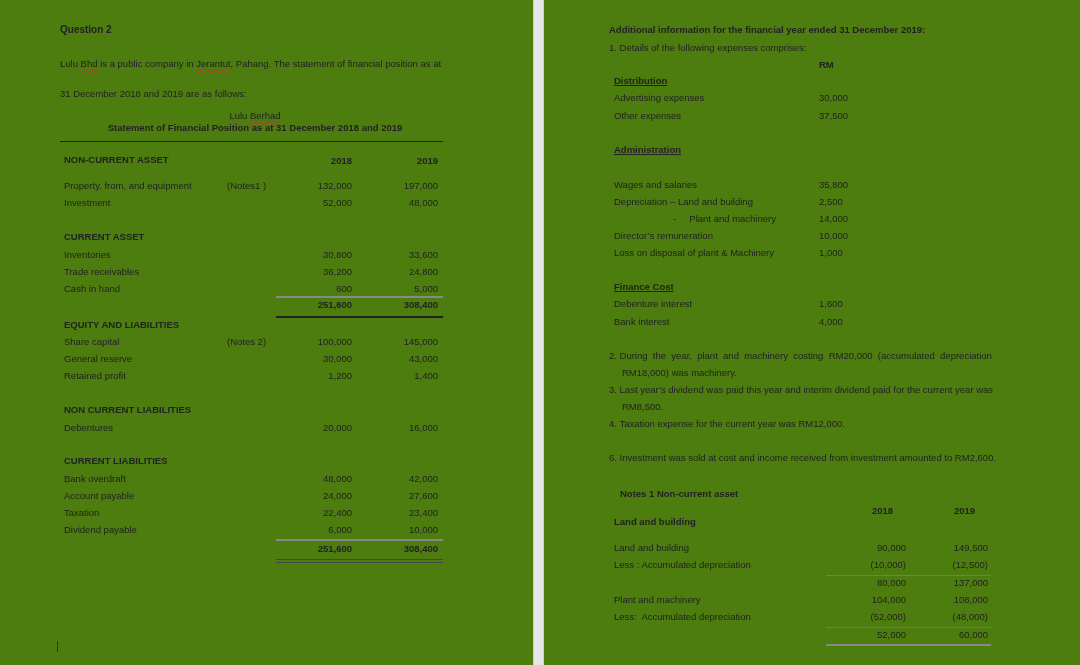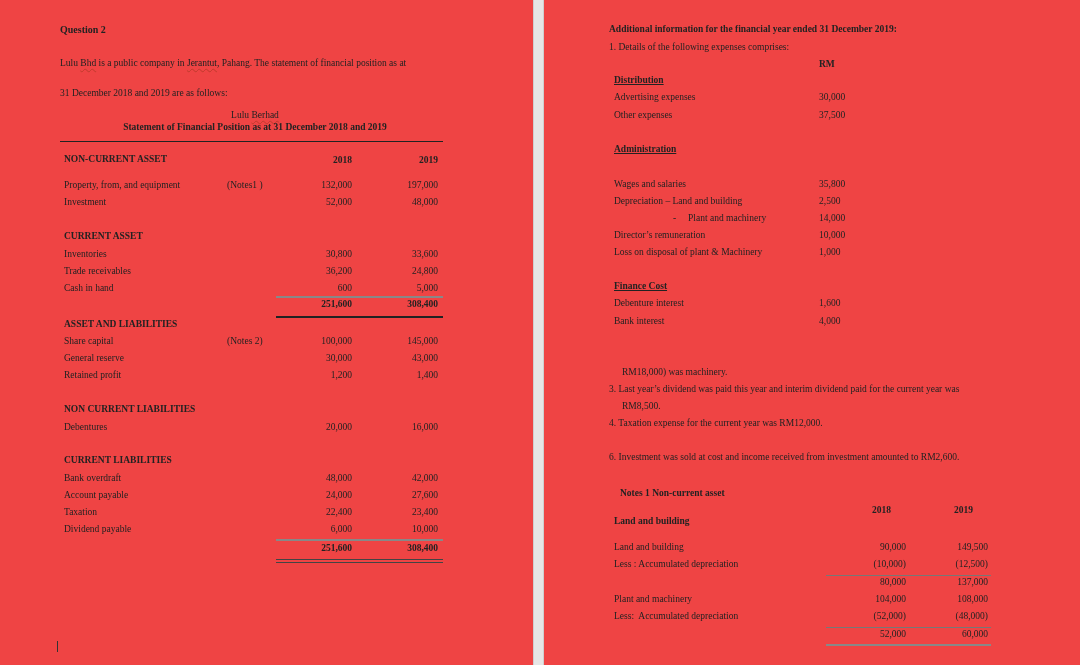--- a/index.html
+++ b/index.html
@@ -2,21 +2,21 @@
 <html><head>
 <meta charset="utf-8">
 <style>
   html, body { margin:0; padding:0; }
   body {
     width:1080px; height:665px; overflow:hidden; position:relative;
     background:#ffffff;
     font-family:"Liberation Sans", sans-serif; color:#222;
     font-size:9.5px;
   }
-  .page { position:absolute; top:0; height:665px; background:#ef4444;font-family:Liberation Serif, serif; }
+  .page { position:absolute; top:0; height:665px; background:#4d7c0f; }
   #page-left { left:0; width:533px; }
   #page-right { left:544px; width:536px; }
   .gutter { position:absolute; left:533px; top:0; width:11px; height:665px; background:#e6e6e6;
             border-left:1px solid #cfcfcf; border-right:1px solid #cfcfcf; box-sizing:border-box; }
   .abs { position:absolute; white-space:nowrap; }
   .b { font-weight:bold; }
   .u { text-decoration:underline; }
   .r { text-align:right; }
   .c { text-align:center; }
   .squiggle { text-decoration:underline wavy #c0392b; text-decoration-thickness:1px; text-underline-offset:2px; }
@@ -67,21 +67,21 @@
 
   <div class="abs" style="left:64px;top:283px;">Cash in hand</div>
   <div class="abs r" style="left:292px;width:60px;top:283px;">600</div>
   <div class="abs r" style="left:378px;width:60px;top:283px;">5,000</div>
 
   <div class="hline grey" style="left:276px;width:167px;top:296px;"></div>
   <div class="abs b r" style="left:292px;width:60px;top:299px;">251,600</div>
   <div class="abs b r" style="left:378px;width:60px;top:299px;">308,400</div>
   <div class="hline" style="left:276px;width:167px;top:316px;border-top-width:2px;"></div>
 
-  <div class="abs b" style="left:64px;top:319px;">ASSET AND LIABILITIES</div>
+  <div class="abs b" style="left:64px;top:319px;">EQUITY AND LIABILITIES</div>
 
   <div class="abs" style="left:64px;top:336px;">Share capital</div>
   <div class="abs" style="left:227px;top:336px;">(Notes 2)</div>
   <div class="abs r" style="left:292px;width:60px;top:336px;">100,000</div>
   <div class="abs r" style="left:378px;width:60px;top:336px;">145,000</div>
 
   <div class="abs" style="left:64px;top:353px;">General reserve</div>
   <div class="abs r" style="left:292px;width:60px;top:353px;">30,000</div>
   <div class="abs r" style="left:378px;width:60px;top:353px;">43,000</div>
 
@@ -145,20 +145,21 @@
   <div class="abs" style="left:275px;top:230px;">10,000</div>
   <div class="abs" style="left:70px;top:247px;">Loss on disposal of plant &amp; Machinery</div>
   <div class="abs" style="left:275px;top:247px;">1,000</div>
 
   <div class="abs b u" style="left:70px;top:281px;">Finance Cost</div>
   <div class="abs" style="left:70px;top:298px;">Debenture interest</div>
   <div class="abs" style="left:275px;top:298px;">1,600</div>
   <div class="abs" style="left:70px;top:316px;">Bank interest</div>
   <div class="abs" style="left:275px;top:316px;">4,000</div>
 
+  <div class="abs" style="left:65px;top:350px;white-space:pre;">2. During  the  year,  plant  and  machinery  costing  RM20,000  (accumulated  depreciation</div>
   <div class="abs" style="left:78px;top:367px;">RM18,000) was machinery.</div>
   <div class="abs" style="left:65px;top:384px;">3. Last year’s dividend was paid this year and interim dividend paid for the current year was</div>
   <div class="abs" style="left:78px;top:401px;">RM8,500.</div>
   <div class="abs" style="left:65px;top:418px;">4. Taxation expense for the current year was RM12,000.</div>
   <div class="abs" style="left:65px;top:452px;">6. Investment was sold at cost and income received from investment amounted to RM2,600.</div>
 
   <div class="abs b" style="left:65px;top:488px;padding-left:11px;">Notes 1 Non-current asset</div>
   <div class="abs b" style="left:328px;top:505px;">2018</div>
   <div class="abs b" style="left:410px;top:505px;">2019</div>
   <div class="abs b" style="left:70px;top:516px;">Land and building</div>

